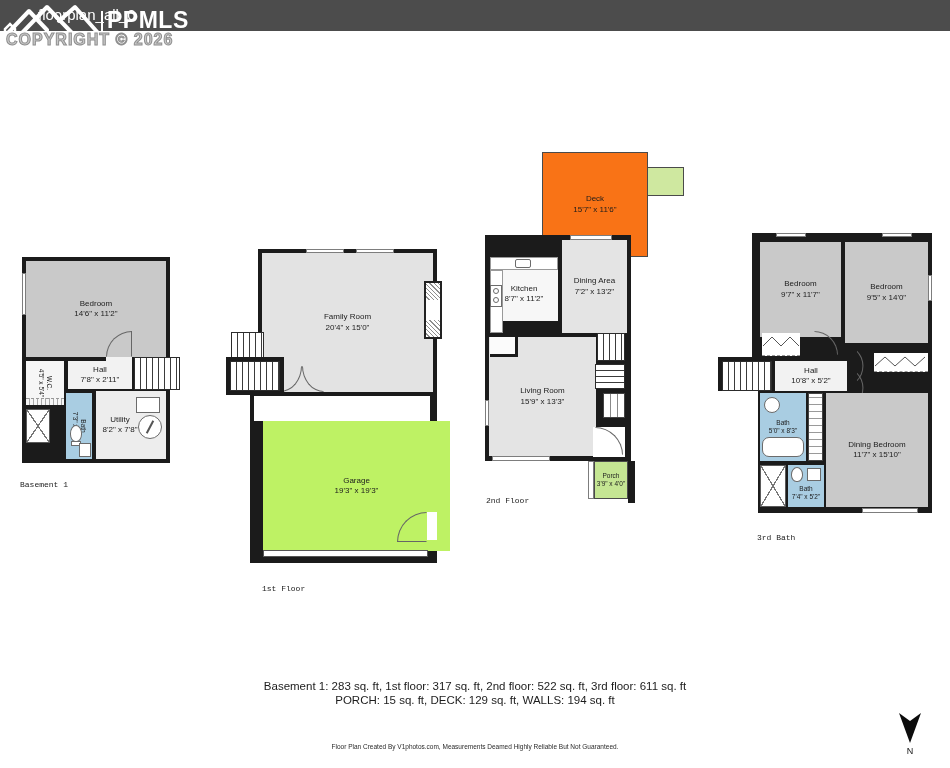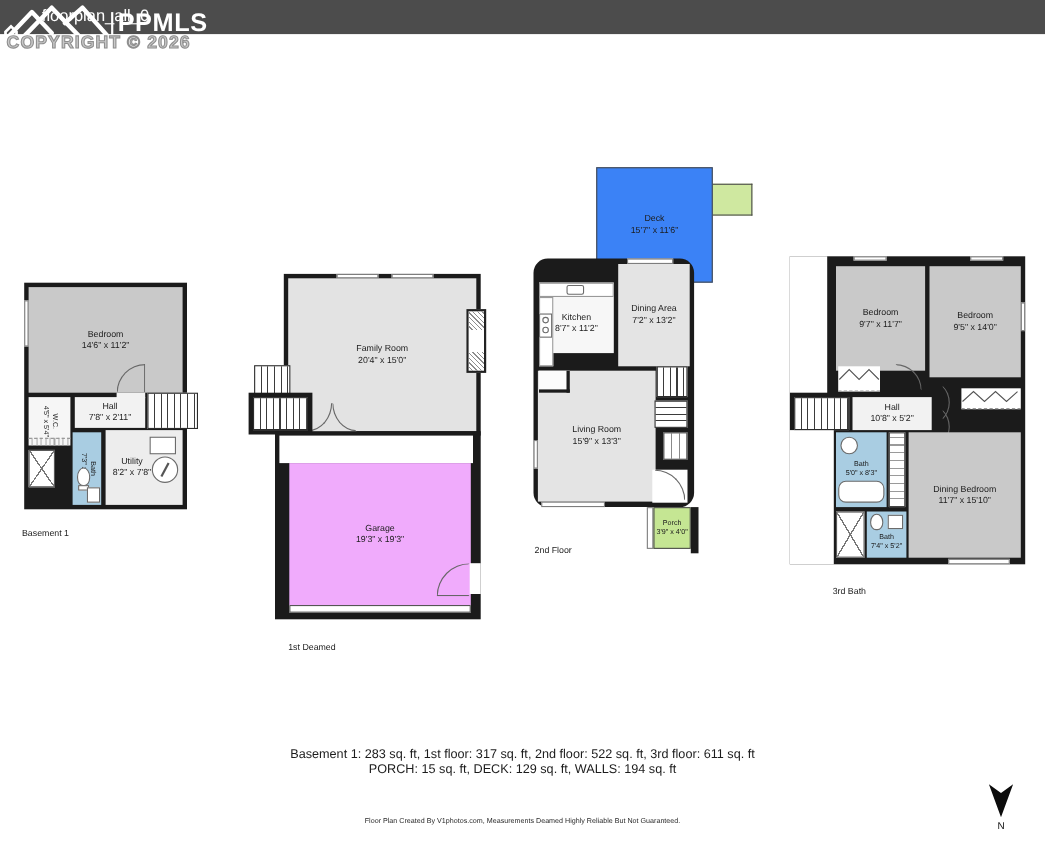--- a/index.html
+++ b/index.html
@@ -24,21 +24,21 @@
           background-image:repeating-linear-gradient(0deg,transparent 0 6px,#9a9a9a 6px 7px);}
   .fixture{position:absolute;background:#fff;border:1px solid #6b6b6b;box-sizing:border-box;}
   .round{border-radius:50%;}
   .xbox{position:absolute;background-color:#fff;border:1px solid #5a5a5a;box-sizing:border-box;
         background-image:
           linear-gradient(to top right,transparent calc(50% - .6px),#777 calc(50% - .6px),#777 calc(50% + .6px),transparent calc(50% + .6px)),
           linear-gradient(to bottom right,transparent calc(50% - .6px),#777 calc(50% - .6px),#777 calc(50% + .6px),transparent calc(50% + .6px));}
   .hatch{position:absolute;background-image:repeating-linear-gradient(45deg,transparent 0 2px,#8d8d8d 2px 3px);}
   .arc{position:absolute;box-sizing:border-box;background:transparent;}
   .ticks{position:absolute;background-image:repeating-linear-gradient(90deg,transparent 0 3px,#a9a9a9 3px 4px);}
-  .floorlabel{position:absolute;font-size:8px;color:#222;}
+  .floorlabel{position:absolute;font-size:8px;color:#222;font-family:Liberation Mono, monospace;}
   .greenpad{border:1px solid #4a4a4a;box-sizing:border-box;}
   .summary{position:absolute;left:0;top:679px;width:950px;text-align:center;font-size:11.5px;line-height:14px;}
   .summary .tot{font-size:13px;font-weight:bold;}
   .credit{position:absolute;left:0;top:743px;width:950px;text-align:center;font-size:6.5px;color:#2a2a2a;}
   .hdrbar{position:absolute;left:0;top:0;width:950px;height:31px;background:#4c4c4c;}
   .fname{position:absolute;left:38px;top:6px;font-size:15px;color:#fff;}
   .brand{position:absolute;left:107px;top:7px;font-size:23px;font-weight:bold;color:#fff;letter-spacing:.5px;}
   .brandsep{position:absolute;left:101px;top:11px;width:2px;height:21px;background:#fff;}
   .copyr{position:absolute;left:6px;top:31px;font-size:16px;font-weight:bold;letter-spacing:1px;
          color:#c9c9c9;-webkit-text-stroke:1px #8f8f8f;}
@@ -122,40 +122,40 @@
   <div class="fixture" style="left:424px;top:281px;width:18px;height:58px;border:2px solid #222;">
     <div class="hatch" style="left:0;top:0;width:14px;height:17px;"></div>
     <div class="hatch" style="left:0;top:37px;width:14px;height:17px;"></div>
   </div>
   <div class="stairs-v" style="left:231px;top:332px;width:33px;height:27px;"></div>
   <div class="wallbox" style="left:226px;top:357px;width:58px;height:38px;">
     <div class="stairs-v" style="left:4px;top:4px;width:50px;height:30px;"></div>
   </div>
   <div class="wallbox" style="left:250px;top:392px;width:187px;height:171px;">
     <div class="abs" style="left:4px;top:4px;width:176px;height:25px;background:#fff;"></div>
-    <div class="room" style="left:13px;top:29px;width:165px;height:130px;background:#f0abfc;">
+    <div class="room" style="left:13px;top:29px;width:187px;height:130px;background:#bef264;">
       <div class="rlabel">
         <span>Garage</span>
         <span>19'3" x 19'3"</span>
       </div>
     </div>
     <div class="abs" style="left:13px;top:158px;width:165px;height:7px;background:#fff;border:1px solid #555;box-sizing:border-box;"></div>
     <div class="abs" style="left:177px;top:120px;width:10px;height:28px;background:#fff;"></div>
     <div class="arc" style="left:147px;top:120px;width:30px;height:30px;border:1px solid #666;border-color:#666 transparent #666 #666;border-radius:100% 0 0 0;"></div>
   </div>
-  <div class="floorlabel" style="left:262px;top:584px;">1st Deamed</div>
+  <div class="floorlabel" style="left:262px;top:584px;">1st Floor</div>
 
   <div class="abs greenpad" style="left:646px;top:167px;width:38px;height:29px;background:#cfe8a0;border-left:none;"></div>
-  <div class="room greenpad" style="left:542px;top:152px;width:106px;height:105px;background:#3b82f6;">
+  <div class="room greenpad" style="left:542px;top:152px;width:106px;height:105px;background:#f97316;">
     <div class="rlabel">
       <span>Deck</span>
       <span>15'7" x 11'6"</span>
     </div>
   </div>
-  <div class="wallbox" style="left:485px;top:235px;width:146px;height:226px;border-radius:13px;">
+  <div class="wallbox" style="left:485px;top:235px;width:146px;height:226px;">
     <div class="room" style="left:77px;top:5px;width:65px;height:93px;background:#e4e4e4;">
       <div class="rlabel">
         <span>Dining Area</span>
         <span>7'2" x 13'2"</span>
       </div>
     </div>
     <div class="win" style="left:85px;top:0;width:42px;height:5px;"></div>
     <div class="room" style="left:5px;top:22px;width:68px;height:64px;background:#f7f7f7;">
       <div class="rlabel" style="margin-top:10px;">
         <span>Kitchen</span>

